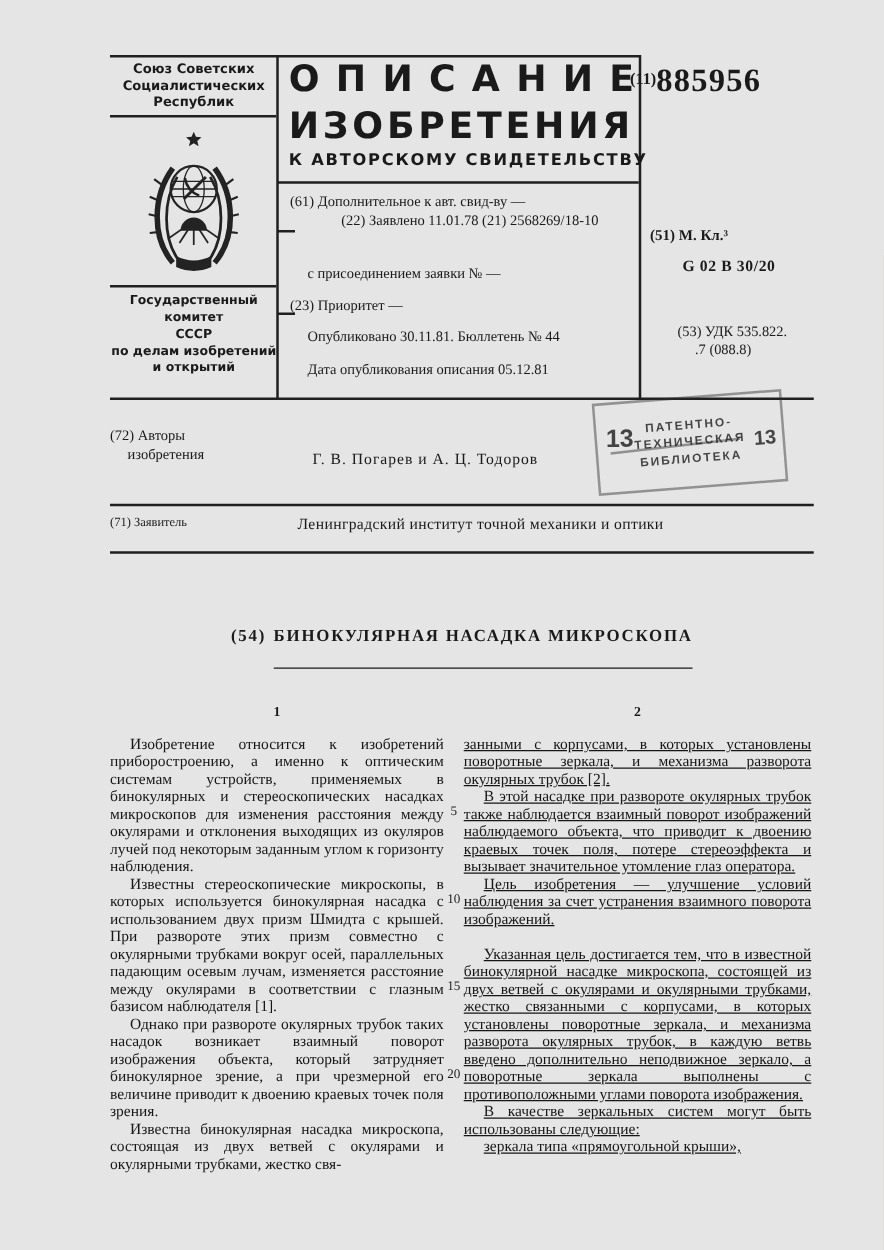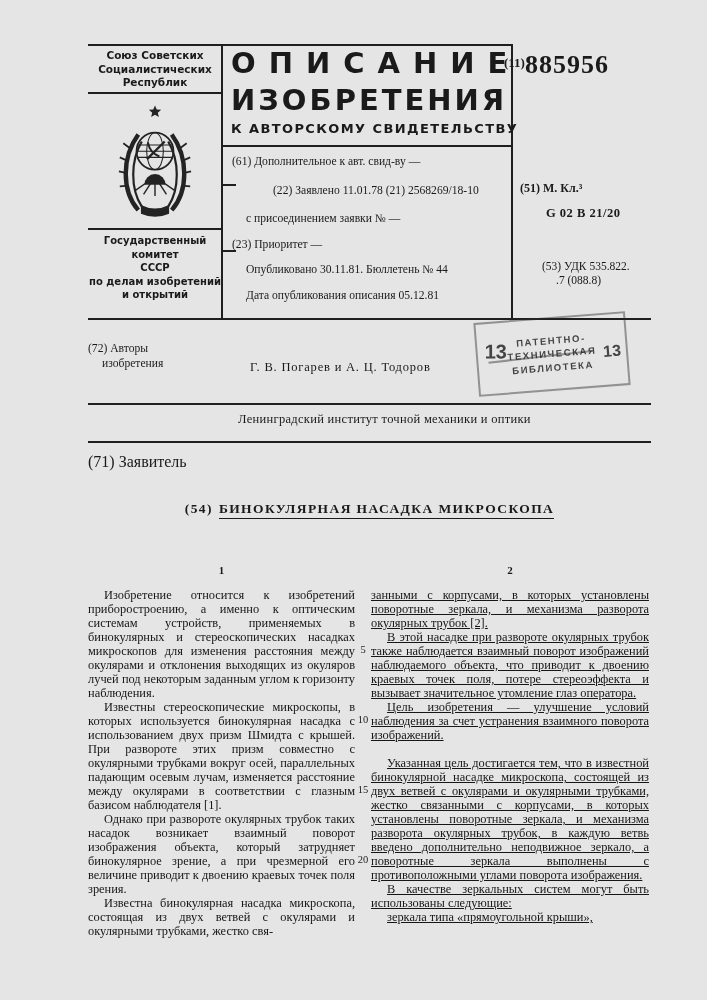--- a/index.html
+++ b/index.html
@@ -31,48 +31,48 @@
   .pubnum .code { font-size:13px; font-weight:bold; vertical-align:6px; }
   .pubnum .num  { font-size:26px; font-weight:bold; letter-spacing:1px; }
   .intcls1 { position:absolute; left:520px; top:181px; font-size:12px; font-weight:bold;text-align:right; }
   .intcls2 { position:absolute; left:546px; top:206px; font-size:12.5px; font-weight:bold; letter-spacing:.5px; }
   .udc1 { position:absolute; left:518px; top:260px; font-size:11.5px;padding-left:24px; }
   .udc2 { position:absolute; left:556px; top:274px; font-size:11.5px; }
 
   
   .bib { position:absolute; font-size:11.6px; white-space:nowrap; }
   .b61 { left:232px; top:155px; }
-  .b22 { left:232px; top:184px;padding-left:41px; }
+  .b22 { left:232px; top:170px;padding-left:41px; }
   .bjn { left:246px; top:212px; }
   .b23 { left:232px; top:238px; }
   .bpb { left:246px; top:263px; }
   .bdt { left:246px; top:289px; }
 
   
   .authors-label { position:absolute; left:88px; top:341px; font-size:11.6px; line-height:15px; }
   .authors-label .l2 { padding-left:14px; }
   .authors-names { position:absolute; left:250px; top:360px; font-size:12.5px; letter-spacing:.8px; }
-  .applicant-label { position:absolute; left:88px; top:413px; font-size:16px;margin-top:40px; }
+  .applicant-label { position:absolute; left:88px; top:413px; font-size:10px; }
   .applicant-name  { position:absolute; left:238px; top:412px; font-size:12.5px; letter-spacing:.3px; }
 
   
   .stamp { position:absolute; left:476px; top:317px; width:152px; height:74px;
            transform:rotate(-4.5deg); border:2px solid rgba(45,45,45,.45);
            color:rgba(40,40,40,.85); font-family:"Liberation Sans", sans-serif;
            display:flex; align-items:center; justify-content:center; }
   .stamp-lines { text-align:center; font-size:9.5px; font-weight:bold; letter-spacing:1.6px; line-height:13.5px; }
   .stamp-num-left  { position:absolute; left:7px;  top:17px; font-size:20px; font-weight:bold; transform:rotate(4deg); }
   .stamp-num-right { position:absolute; right:5px; top:28px; font-size:16px; font-weight:bold; }
   .stamp::after { content:""; position:absolute; left:10px; right:34px; top:36px; height:2px;
                   background:rgba(40,40,40,.45); transform:rotate(-2deg); }
 
   
   .inv-title { position:absolute; left:88px; top:501px; width:563px; text-align:center;
                font-size:13.5px; font-weight:bold; letter-spacing:1.4px; white-space:nowrap; }
-  .inv-title .underlined { border-bottom:1.5px solid #1a1a1a; padding-bottom:2px;margin-top:36px; }
+  .inv-title .underlined { border-bottom:1.5px solid #1a1a1a; padding-bottom:18px;margin-top:36px; }
   .inv-title .code { margin-right:6px; }
 
   
   .colhead { position:absolute; top:564px; text-align:center; font-size:11px; font-weight:bold; }
   .colhead.c1 { left:88px;  width:267px; }
   .colhead.c2 { left:371px; width:278px; }
   .col { position:absolute; top:588px; text-align:justify; font-size:12.4px; line-height:14px;
          color:#161616; }
   .col.c1 { left:88px;  width:267px; }
   .col.c2 { left:371px; width:278px;text-decoration:underline; }
@@ -138,21 +138,21 @@
   </div>
 
   <div class="t1">ОПИСАНИЕ</div>
   <div class="t2">ИЗОБРЕТЕНИЯ</div>
   <div class="t3">К АВТОРСКОМУ СВИДЕТЕЛЬСТВУ</div>
 
   <div class="pubnum">
     <span class="code">(11)</span><span class="num">885956</span>
   </div>
   <div class="intcls1">(51) М. Кл.³</div>
-  <div class="intcls2">G 02 B 21/20</div>
+  <div class="intcls2">G 02 B 30/20</div>
   <div class="udc1">(53) УДК 535.822.</div>
   <div class="udc2">.7 (088.8)</div>
 
   <div class="bib b61">(61) Дополнительное к авт. свид-ву —</div>
   <div class="bib b22">(22) Заявлено 11.01.78    (21) 2568269/18-10</div>
   <div class="bib bjn">с присоединением заявки № —</div>
   <div class="bib b23">(23) Приоритет —</div>
   <div class="bib bpb">Опубликовано 30.11.81.    Бюллетень № 44</div>
   <div class="bib bdt">Дата опубликования описания 05.12.81</div>
 

